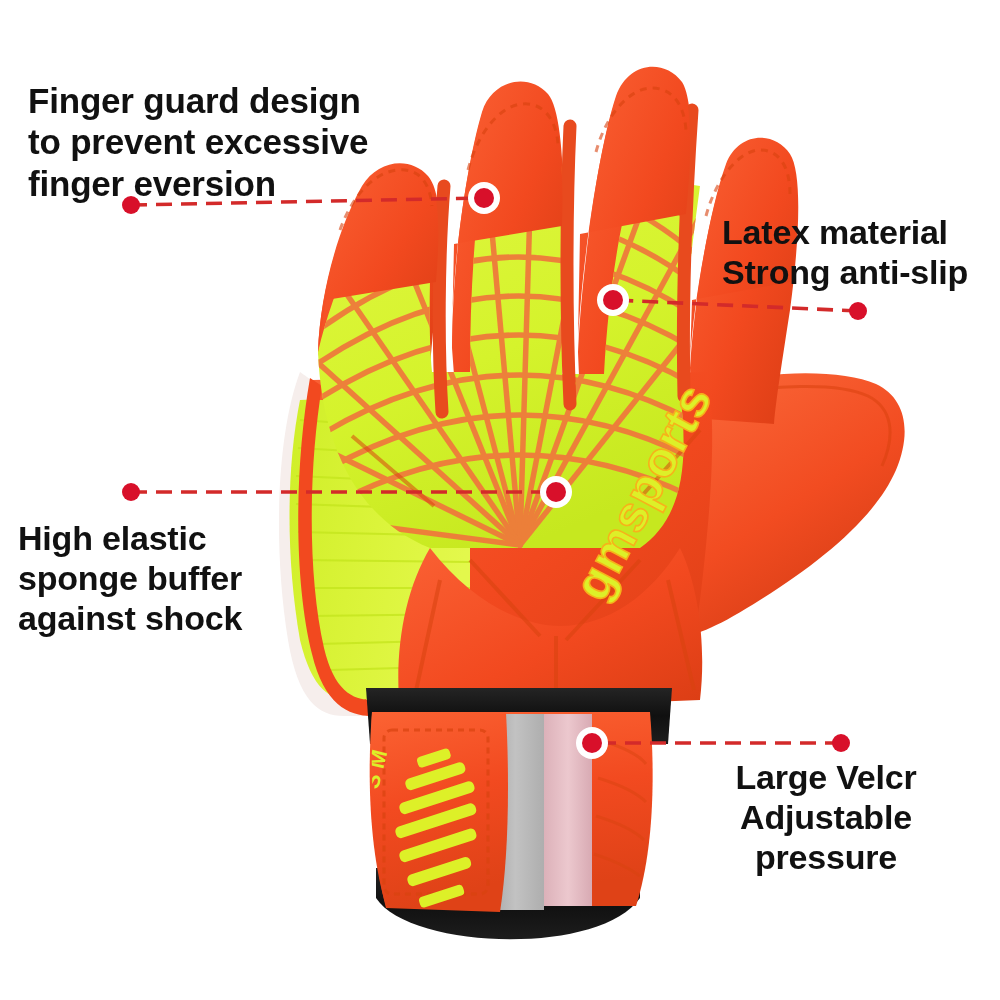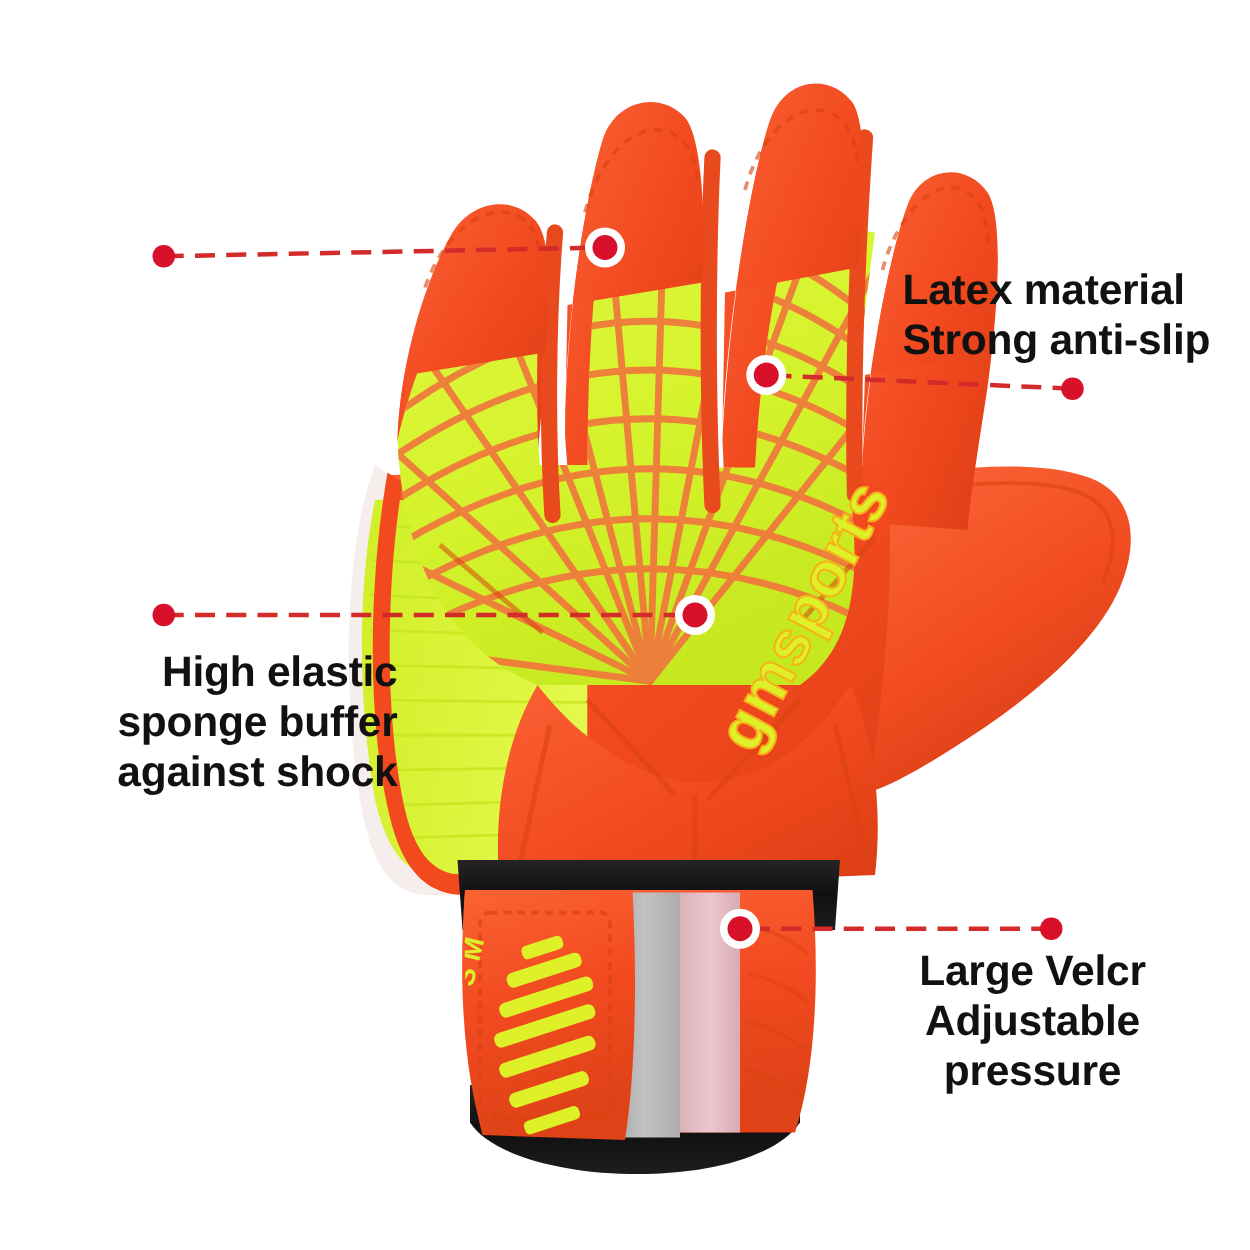--- a/index.html
+++ b/index.html
@@ -14,21 +14,21 @@
   #stage{position:absolute;left:0;top:0;width:1000px;height:1000px;}
   #art{position:absolute;left:0;top:0;width:1000px;height:1000px;}
 
   .callout{position:absolute;color:#111111;font-weight:600;
            line-height:1.18;letter-spacing:-0.2px;white-space:pre-line;}
   .callout.sz-a{font-size:35px;}
   .callout.sz-b{font-size:34px;}
 
   #lbl-finger-guard{left:28px;top:80px;width:400px;text-align:left;}
   #lbl-latex{left:722px;top:212px;width:290px;text-align:left;}
-  #lbl-sponge{left:18px;top:518px;width:300px;text-align:right;}
+  #lbl-sponge{left:18px;top:518px;width:300px;text-align:left;}
   #lbl-velcro{left:676px;top:757px;width:300px;text-align:center;}
 </style>
 </head>
 <body>
 
 <div id="stage">
 
   <svg id="art" viewBox="0 0 1000 1000" xmlns="http://www.w3.org/2000/svg">
     <defs>
       <linearGradient id="gOrange" x1="0" y1="0" x2="1" y2="1">
@@ -304,20 +304,23 @@
         <circle cx="556" cy="492" r="16" fill="#ffffff"></circle>
         <circle cx="556" cy="492" r="10" fill="#d8102a"></circle>
       </g>
       <g>
         <circle cx="592" cy="743" r="16" fill="#ffffff"></circle>
         <circle cx="592" cy="743" r="10" fill="#d8102a"></circle>
       </g>
     </g>
   </svg>
 
+  <div class="callout sz-a" id="lbl-finger-guard">Finger guard design
+to prevent excessive
+finger eversion</div>
 
   <div class="callout sz-b" id="lbl-latex">Latex material
 Strong anti-slip</div>
 
   <div class="callout sz-b" id="lbl-sponge">High elastic
 sponge buffer
 against shock</div>
 
   <div class="callout sz-b" id="lbl-velcro">Large Velcr
 Adjustable

